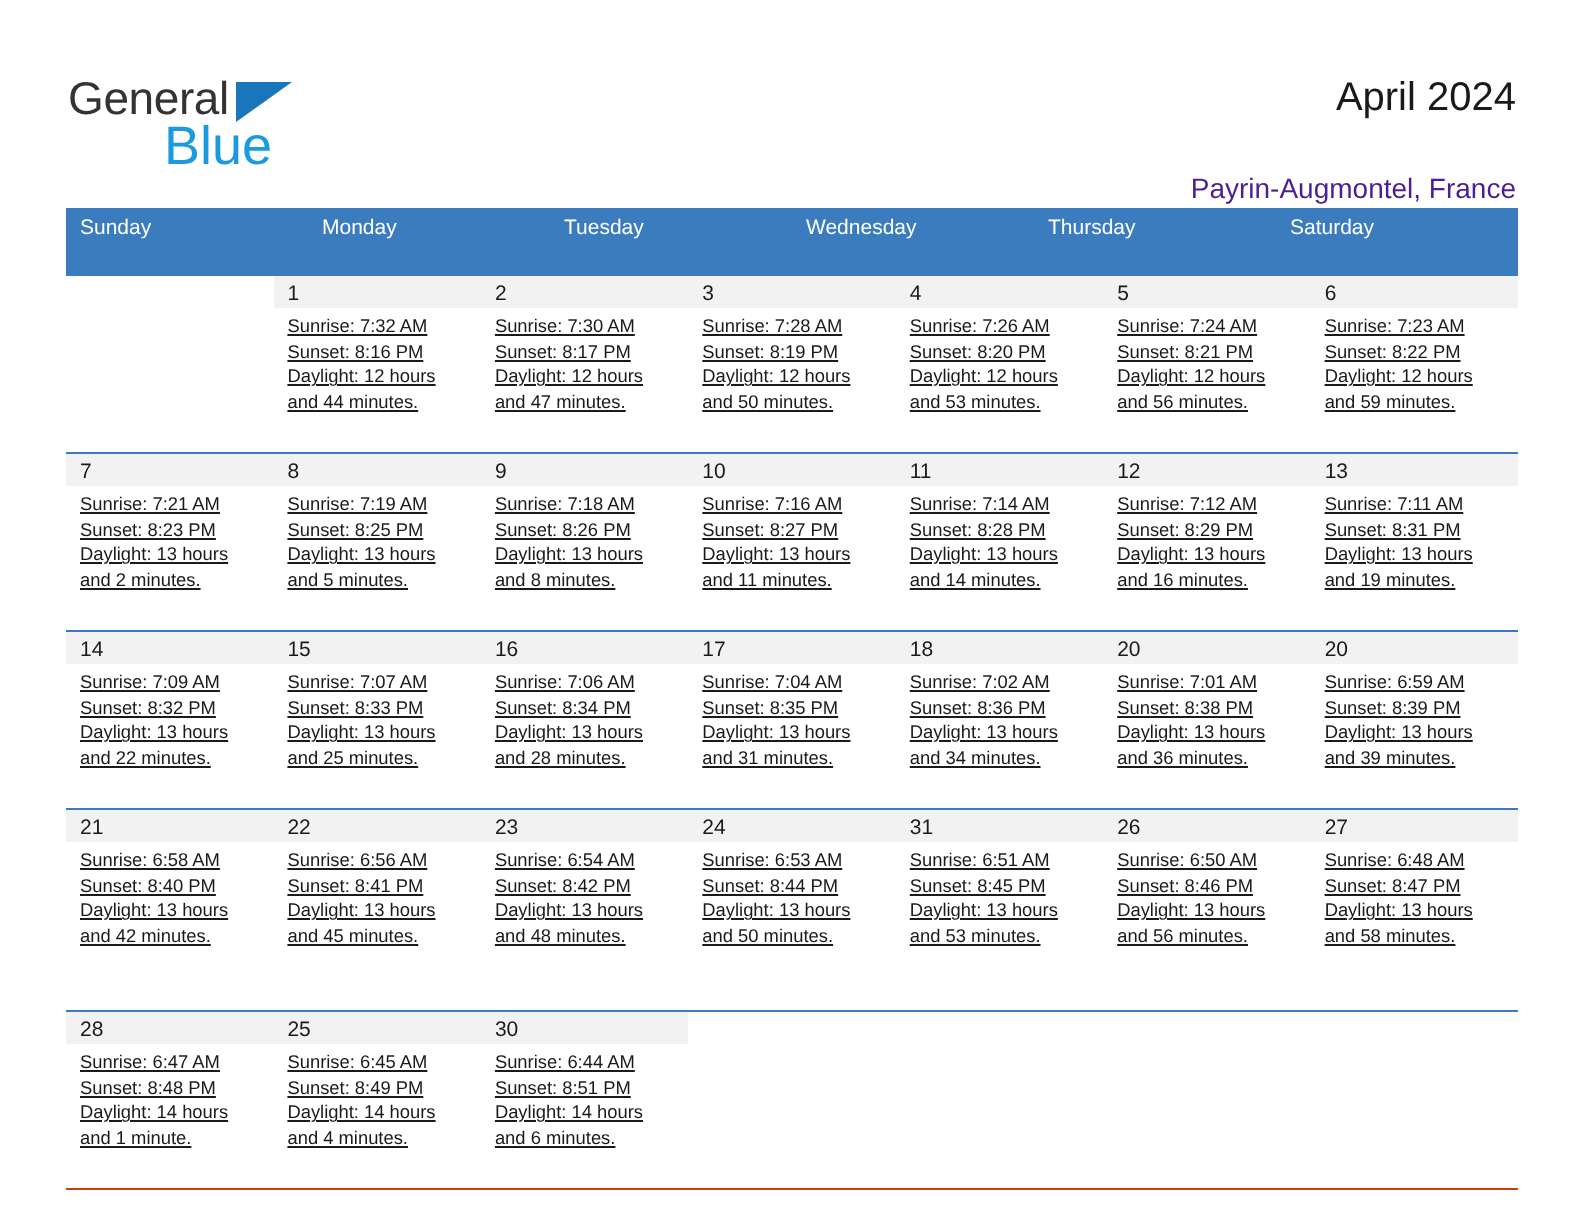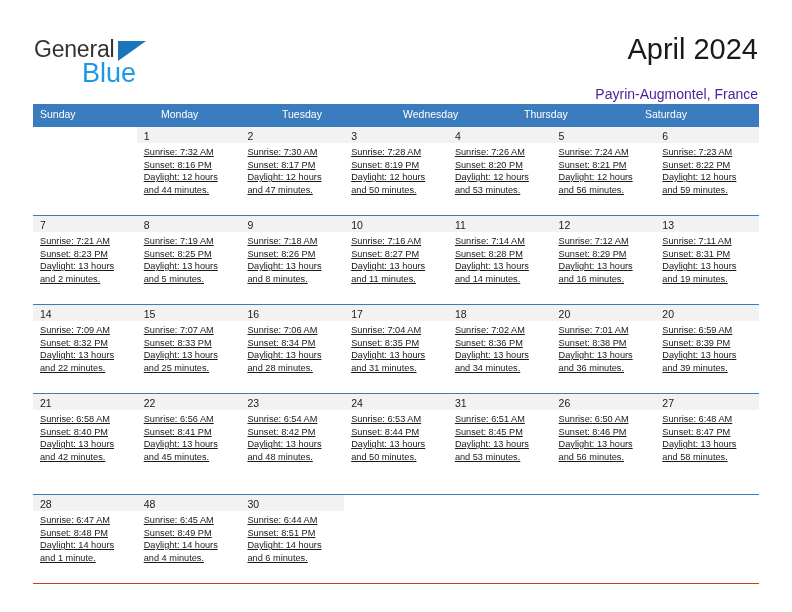--- a/index.html
+++ b/index.html
@@ -64,21 +64,21 @@
     white-space: nowrap;
   }
 
   .title-block {
     position: absolute;
     right: 34px;
     top: 33px;
     text-align: right;
   }
   .cal-title {
-    font-size: 29px;
+    font-size: 20px;
     line-height: 32px;
     color: #1a1a1a;
     white-space: nowrap;
   }
   .cal-subtitle {
     margin-top: 21px;
     font-size: 14px;
     line-height: 17px;
     color: #4c1d95;
     white-space: nowrap;
@@ -87,21 +87,21 @@
   
   .calendar {
     position: absolute;
     left: 33px;
     top: 104px;
     width: 726px;
   }
   .week-head {
     display: flex;
     background: #3a7cbe;
-    height: 22px;
+    height: 33px;
   }
   .week-head .hcell {
     flex: 1 1 0;
     box-sizing: border-box;
     padding: 4px 0 0 7px;
     font-size: 10.5px;
     line-height: 13px;
     color: #ffffff;
     white-space: nowrap;
     overflow: hidden;
@@ -444,21 +444,21 @@
       <div class="day">
         <div class="day-num">28</div>
         <div class="day-info">
           <div>Sunrise: 6:47 AM</div>
           <div>Sunset: 8:48 PM</div>
           <div>Daylight: 14 hours</div>
           <div>and 1 minute.</div>
         </div>
       </div>
       <div class="day">
-        <div class="day-num">48</div>
+        <div class="day-num">25</div>
         <div class="day-info">
           <div>Sunrise: 6:45 AM</div>
           <div>Sunset: 8:49 PM</div>
           <div>Daylight: 14 hours</div>
           <div>and 4 minutes.</div>
         </div>
       </div>
       <div class="day">
         <div class="day-num">30</div>
         <div class="day-info">

